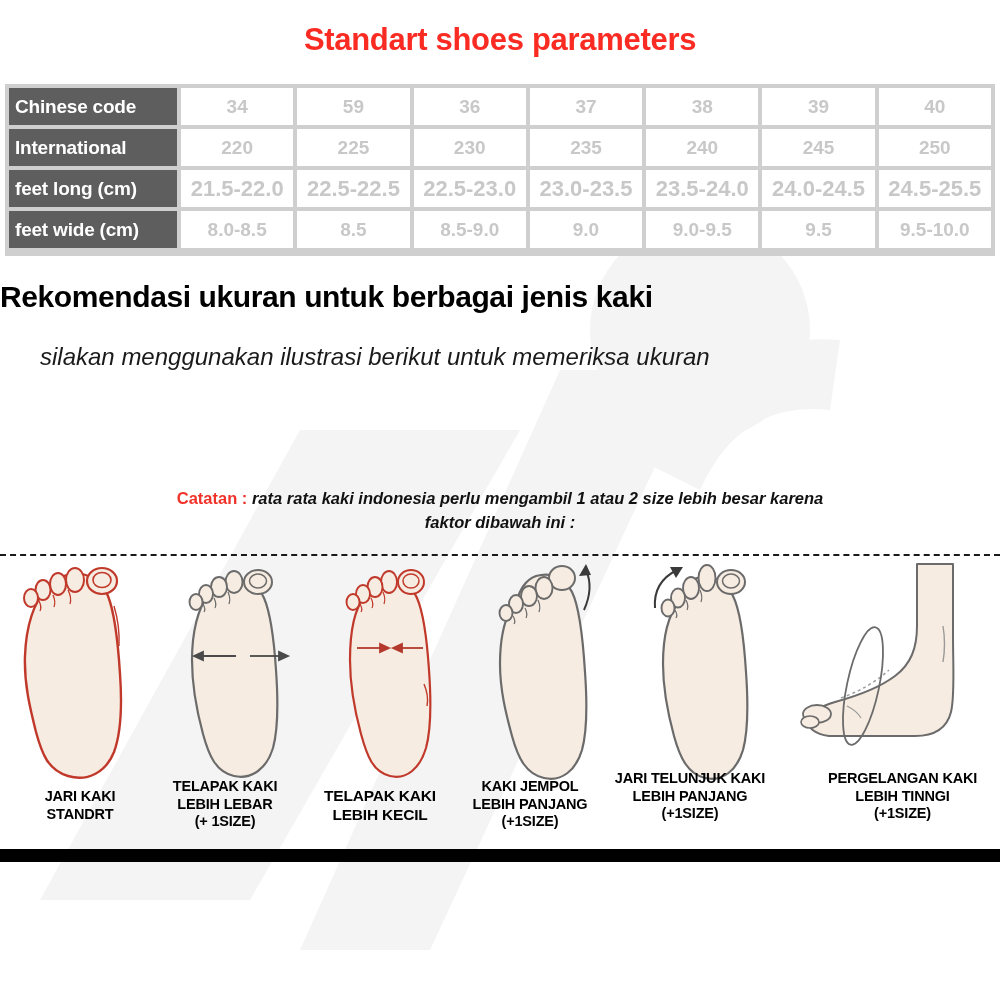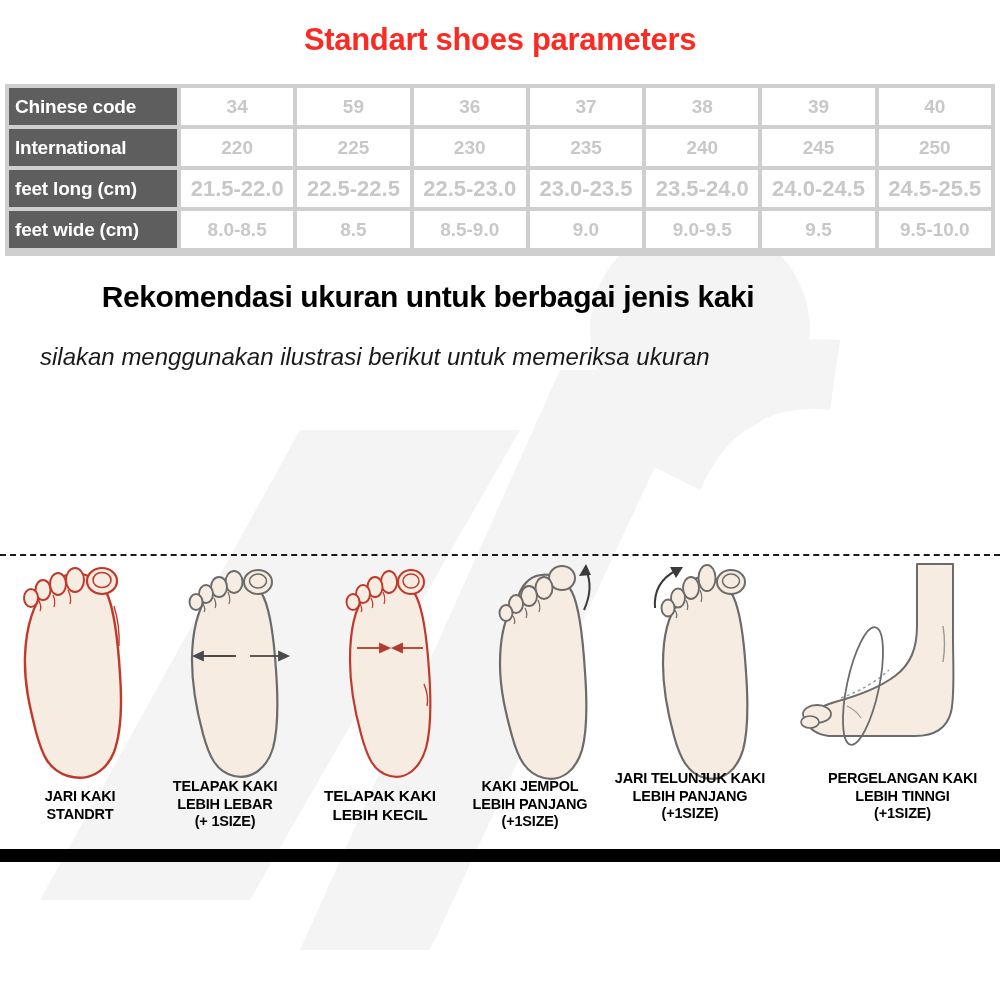--- a/index.html
+++ b/index.html
@@ -82,21 +82,20 @@
     left: 0px; top: 0px;
     width: 990px; height: 172px;
     background: #cfcfcf;
     z-index: -1;
   }
 
   
   .heading {
     position: absolute;
     left: 0; top: 280px; width: 856px;
-    text-align: center;
     font-size: 30px;
     font-weight: bold;
     color: #000000;
     letter-spacing: -0.4px;
     z-index: 3;
   }
   .subheading {
     position: absolute;
     left: 40px; top: 340px; width: 920px;
     font-size: 24px;
@@ -234,20 +233,24 @@
       </tbody>
     </table>
   </div>
 
   <div class="heading">Rekomendasi ukuran untuk berbagai jenis kaki</div>
 
   <div class="subheading">
     <span>silakan menggunakan ilustrasi berikut untuk memeriksa ukuran</span><br>
   </div>
 
+  <div class="note">
+    <span class="lbl">Catatan :</span><span> rata rata kaki indonesia perlu mengambil 1 atau 2 size lebih besar karena</span><br>
+    <span>faktor dibawah ini :</span>
+  </div>
 
   <div class="dashed"></div>
 
   <div class="feet">
 
     <div class="foot-cell" style="left:10px; width:140px;">
       <svg width="140" height="230" viewBox="0 0 140 230">
         <g>
           <path d="M36 34 C24 46 16 70 15 100 C14 128 20 152 26 176 C32 198 38 214 58 220
                    C78 226 96 216 104 196 C112 174 112 146 110 118 C108 86 105 58 98 40

